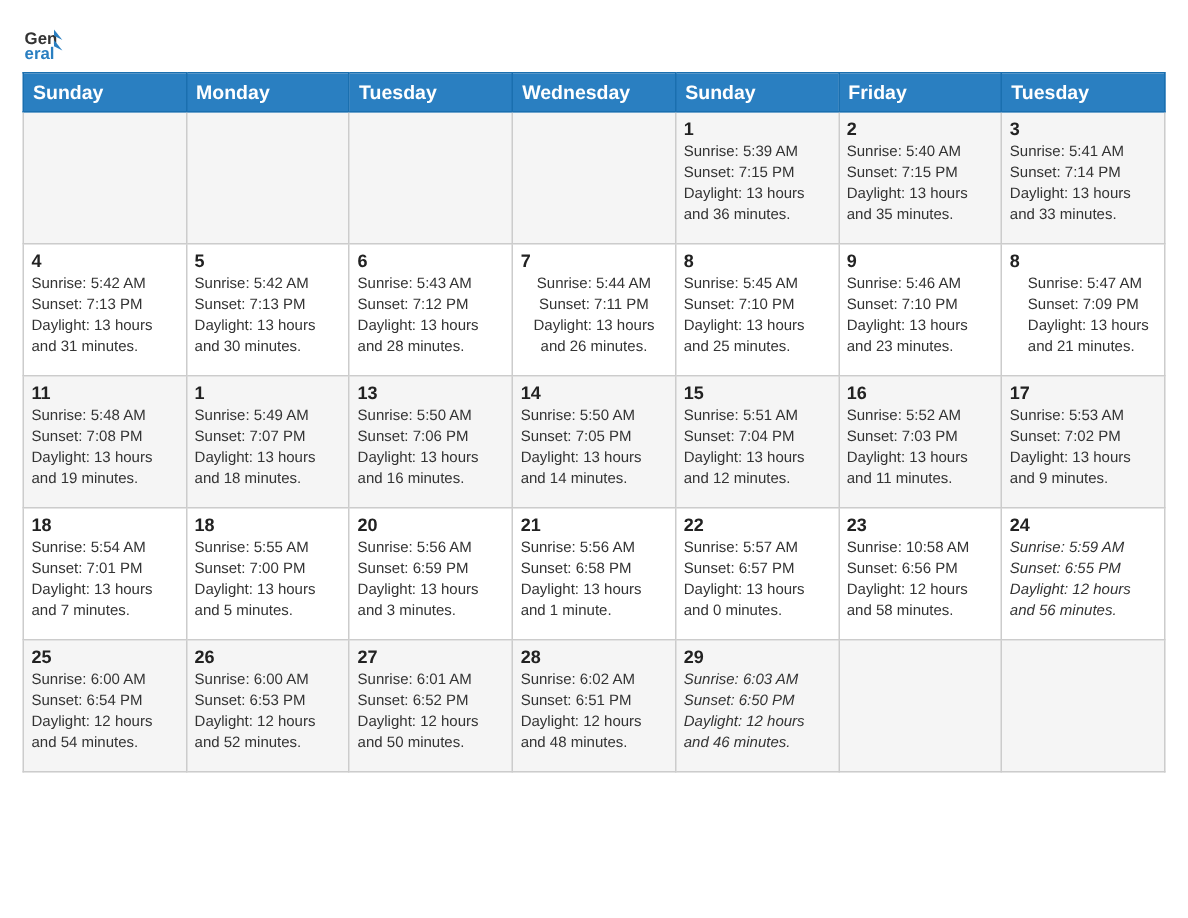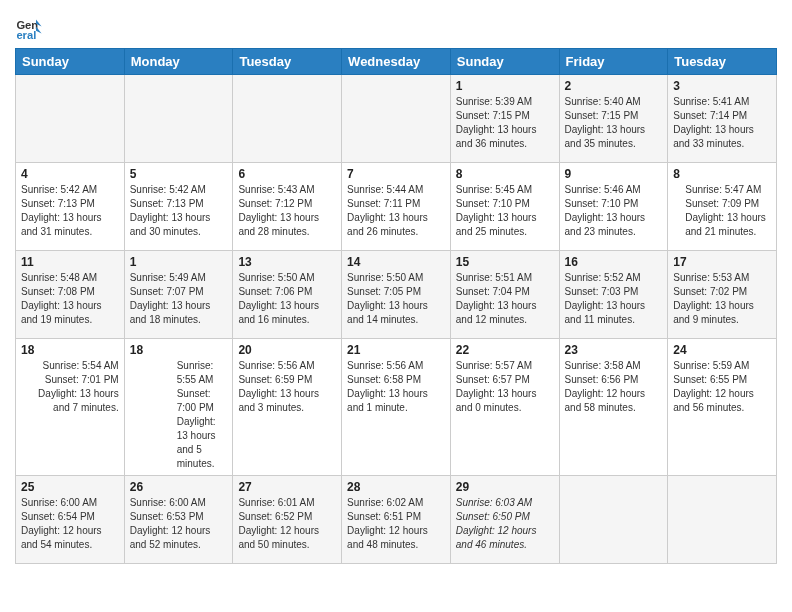--- a/index.html
+++ b/index.html
@@ -170,21 +170,21 @@
         </td>
         <td>
           <span class="day-num">6</span>
           <div class="cell-content" style="white-space: pre-line;">Sunrise: 5:43 AM
 Sunset: 7:12 PM
 Daylight: 13 hours
 and 28 minutes.</div>
         </td>
         <td>
           <span class="day-num">7</span>
-          <div class="cell-content" style="white-space: pre-line;">Sunrise: 5:44 AM
+          <div class="cell-content" style="white-space: pre-line; text-align: center;">Sunrise: 5:44 AM
 Sunset: 7:11 PM
 Daylight: 13 hours
 and 26 minutes.</div>
         </td>
         <td>
           <span class="day-num">8</span>
           <div class="cell-content" style="white-space: pre-line;">Sunrise: 5:45 AM
 Sunset: 7:10 PM
 Daylight: 13 hours
 and 25 minutes.</div>
@@ -251,28 +251,28 @@
           <span class="day-num">17</span>
           <div class="cell-content" style="white-space: pre-line;">Sunrise: 5:53 AM
 Sunset: 7:02 PM
 Daylight: 13 hours
 and 9 minutes.</div>
         </td>
       </tr>
       <tr>
         <td>
           <span class="day-num">18</span>
-          <div class="cell-content" style="white-space: pre-line; text-align: right;">Sunrise: 5:54 AM
+          <div class="cell-content" style="white-space: pre-line;">Sunrise: 5:54 AM
 Sunset: 7:01 PM
 Daylight: 13 hours
 and 7 minutes.</div>
         </td>
         <td>
           <span class="day-num">18</span>
-          <div class="cell-content" style="white-space: pre-line; margin-left: 47px;">Sunrise: 5:55 AM
+          <div class="cell-content" style="white-space: pre-line;">Sunrise: 5:55 AM
 Sunset: 7:00 PM
 Daylight: 13 hours
 and 5 minutes.</div>
         </td>
         <td>
           <span class="day-num">20</span>
           <div class="cell-content" style="white-space: pre-line;">Sunrise: 5:56 AM
 Sunset: 6:59 PM
 Daylight: 13 hours
 and 3 minutes.</div>
@@ -286,28 +286,28 @@
         </td>
         <td>
           <span class="day-num">22</span>
           <div class="cell-content" style="white-space: pre-line;">Sunrise: 5:57 AM
 Sunset: 6:57 PM
 Daylight: 13 hours
 and 0 minutes.</div>
         </td>
         <td>
           <span class="day-num">23</span>
-          <div class="cell-content" style="white-space: pre-line;">Sunrise: 3:58 AM
+          <div class="cell-content" style="white-space: pre-line;">Sunrise: 10:58 AM
 Sunset: 6:56 PM
 Daylight: 12 hours
 and 58 minutes.</div>
         </td>
         <td>
           <span class="day-num">24</span>
-          <div class="cell-content" style="white-space: pre-line;">Sunrise: 5:59 AM
+          <div class="cell-content" style="white-space: pre-line; font-style: italic;">Sunrise: 5:59 AM
 Sunset: 6:55 PM
 Daylight: 12 hours
 and 56 minutes.</div>
         </td>
       </tr>
       <tr>
         <td>
           <span class="day-num">25</span>
           <div class="cell-content" style="white-space: pre-line;">Sunrise: 6:00 AM
 Sunset: 6:54 PM

